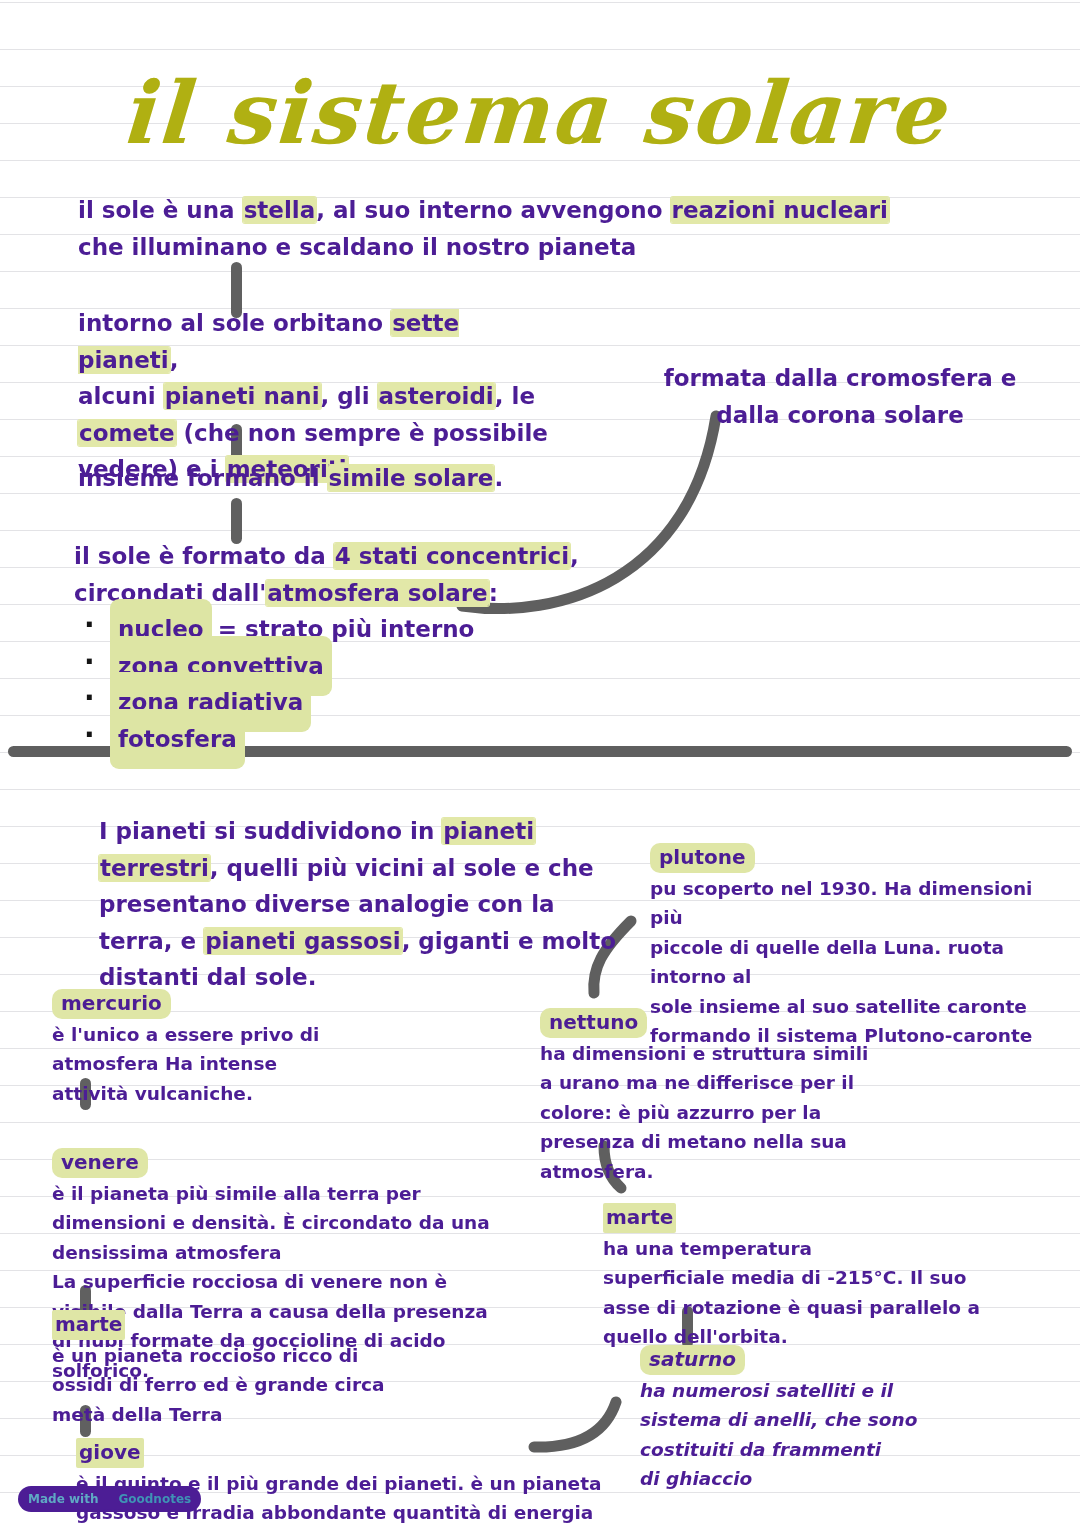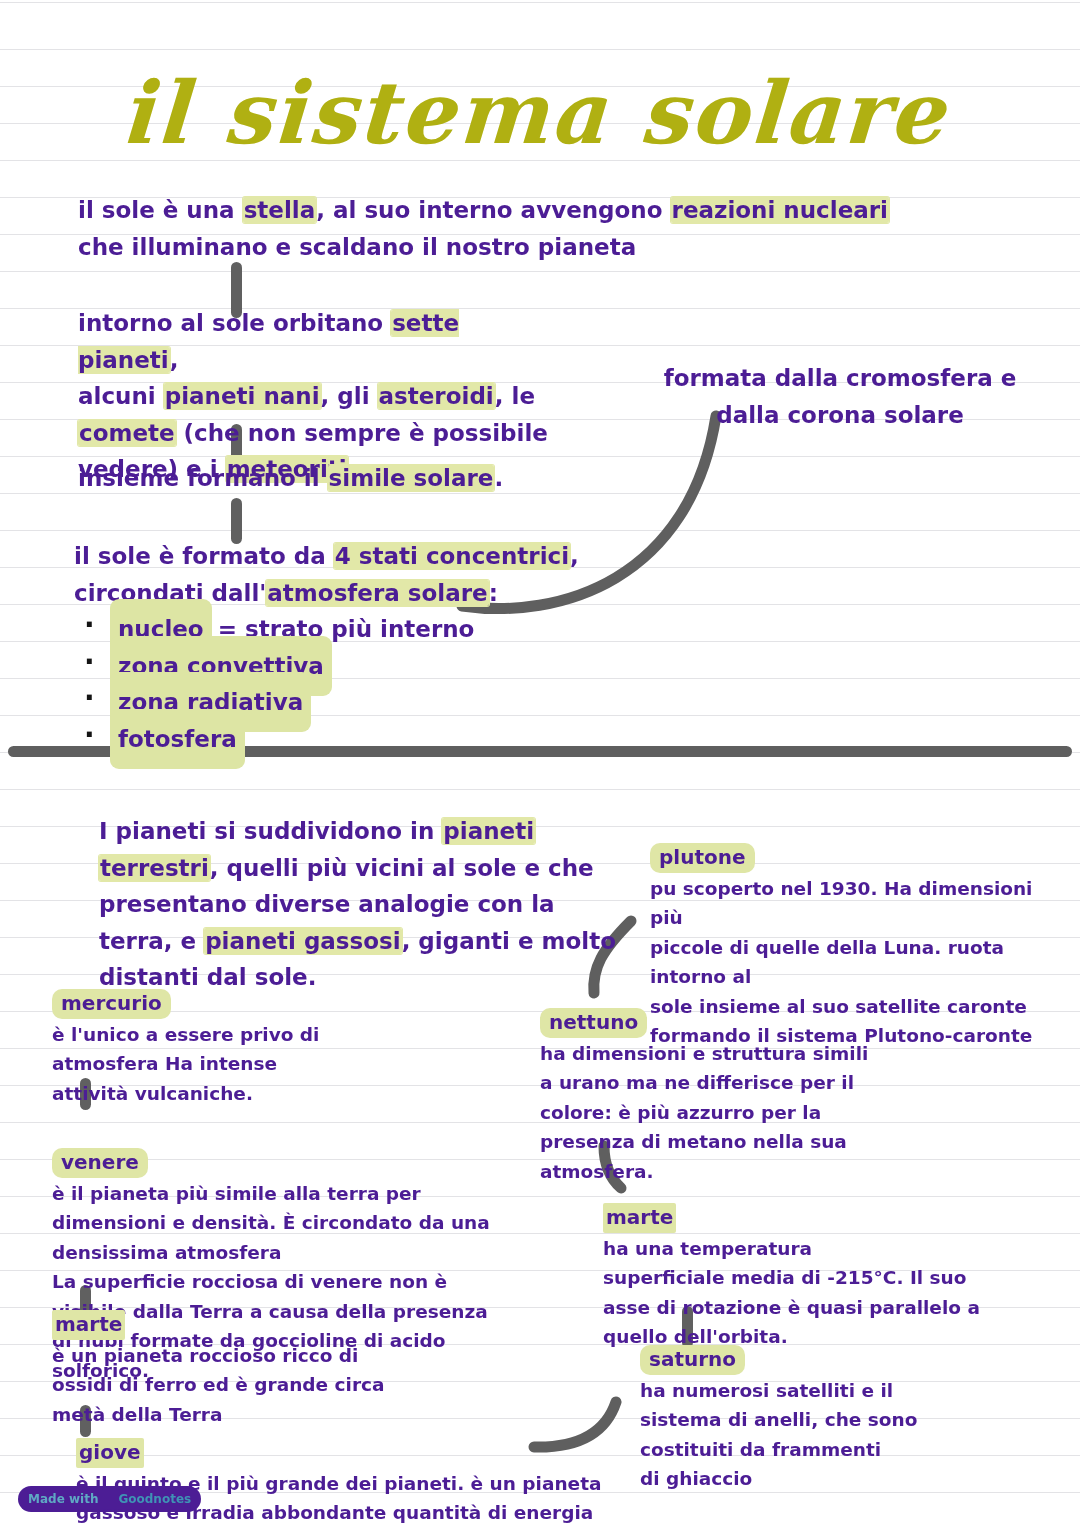--- a/index.html
+++ b/index.html
@@ -267,21 +267,21 @@
   <div class="note small" style="left:603px; top:1203px; width:420px;">
     <span class="planet-name flat">marte</span><br>
     <span>ha una temperatura</span><br>
     <span>superficiale media di -215°C. Il suo</span><br>
     <span>asse di rotazione è quasi parallelo a</span><br>
     <span>quello dell'orbita.</span>
   </div>
 
   <div class="vbar" style="left:682px; top:1306px; height:42px;"></div>
 
-  <div class="note small" style="left:640px; top:1345px; width:400px;">
+  <div class="note small" style="left:640px; top:1345px; width:400px;font-style:italic;">
     <span class="planet-name">saturno</span><br>
     <span>ha numerosi satelliti e il</span><br>
     <span>sistema di anelli, che sono</span><br>
     <span>costituiti da frammenti</span><br>
     <span>di ghiaccio</span>
   </div>
 
   <svg class="curve" style="left:0; top:0; width:1080px; height:1527px;">
     <path d="M 534 1447 C 575 1448, 605 1435, 616 1402"></path>
   </svg>

